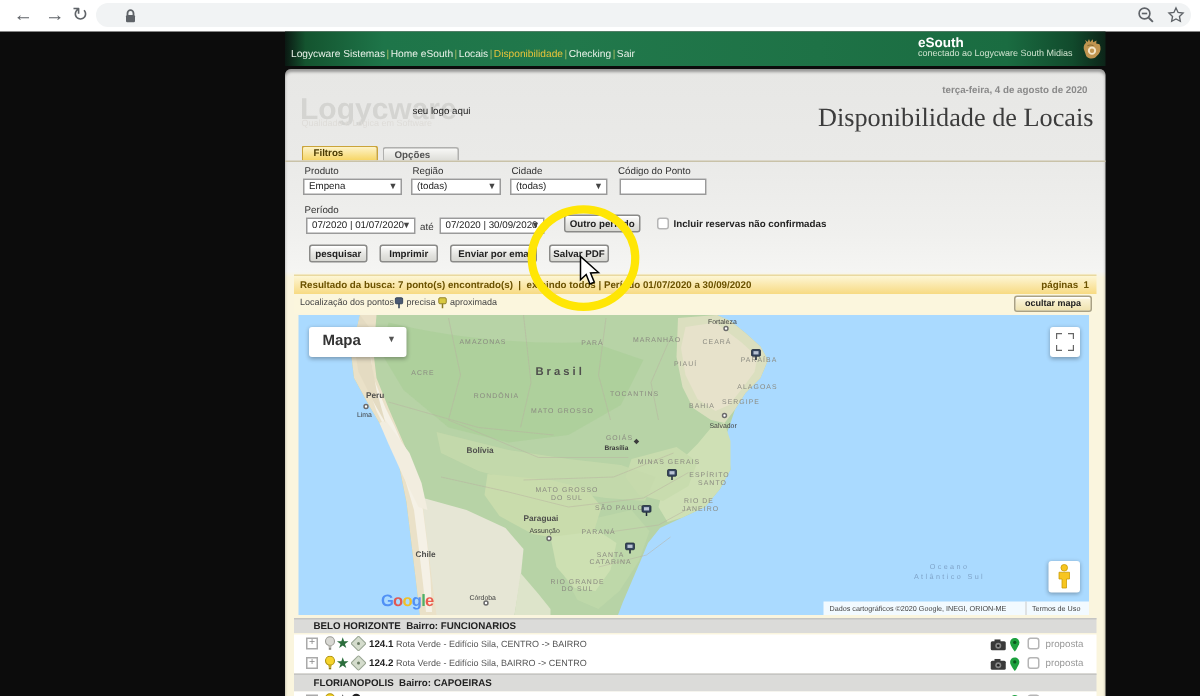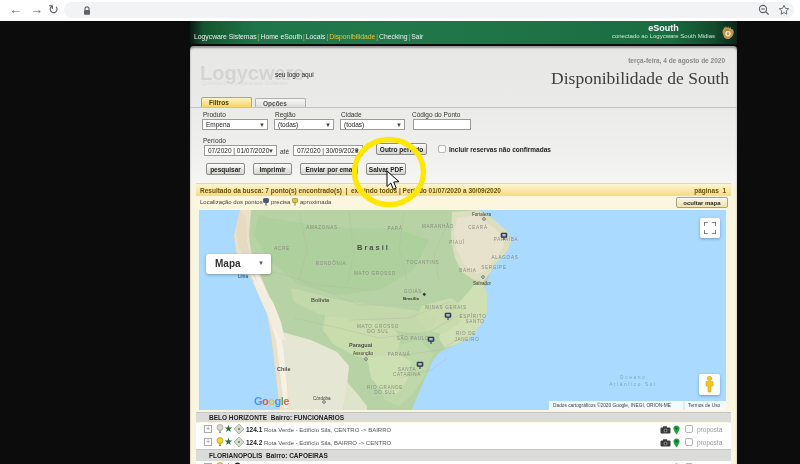--- a/index.html
+++ b/index.html
@@ -9,21 +9,21 @@
 .navic { position:absolute; color:#5f6368; font-size:13px; top:2px; }
 #pill { position:absolute; left:64px; top:2px; width:730px; height:16px; background:#f1f3f4; border-radius:8px; }
 #urltext { position:absolute; left:95px; top:5.5px; font-size:8px; color:#202124; letter-spacing:0.1px; }
 #urltext span { color:#5f6368; }
 #page { position:absolute; left:190px; top:21px; width:547px; height:443px; }
 #menubar { position:absolute; left:0; top:0; width:547px; height:23px;
   background:linear-gradient(90deg,#0a1812 0%,#14542f 2.5%,#1e7549 12%,#21784b 35%,#1e7246 65%,#1a6c41 88%,#114a2c 96%,#0c2418 100%); }
 #menubar .mi { color:#e9f2e9; font-size:6.8px; }
 #menubar .sep { color:#a8bd62; font-size:6.8px; margin:0 1px; }
 #menuitems { position:absolute; left:4px; top:12px; white-space:nowrap; font-size:6.8px; line-height:7px; }
-#esouth { position:absolute; right:22px; top:2px; text-align:center; color:#fff; }
+#esouth { position:absolute; right:22px; top:2px; text-align:left; color:#fff; }
 #card { position:absolute; left:0; top:25px; width:547px; height:420px; background:linear-gradient(180deg,#e7e7e5 0px,#eaeae8 60px,#f0f0ee 110px,#f5f5f3 135px,#faf5de 139px); border-radius:4px 4px 0 0;
   box-shadow:inset 0 2px 2px rgba(0,0,0,0.35); }
 #card > div, #card > svg { position:absolute; }
 .lbl { position:absolute; font-size:6.5px; color:#333; }
 .sel { position:absolute; height:11px; background:#fff; border:1px solid #9a9a9a; font-size:6.5px; color:#222; line-height:9px; padding-left:3px; }
 .sel .ar { position:absolute; right:1px; top:1px; width:8px; height:8px; color:#444; font-size:6px; text-align:center; line-height:8px; }
 .btn { position:absolute; height:12px; background:linear-gradient(#fdfdfc,#e3e3df 60%,#d7d7d2); border:1px solid #8a8a88;
   border-radius:2px; box-shadow:inset 0 1px 0 #fff; font-size:6.5px; font-weight:bold; color:#222; text-align:center; }
 .rowhead { position:absolute; left:6px; width:535px; height:10px; background:#dbdbd9; border-top:1px solid #c5c5c3;
   font-size:6.5px; font-weight:bold; color:#222; line-height:10px; padding-left:13px; }
@@ -69,21 +69,21 @@
         <path d="M5,5.5 C6,4.8 8,4.8 9,5.5" stroke="#8a6a30" stroke-width="0.7" fill="none"></path>
         <circle cx="8" cy="8.8" r="2.1" fill="none" stroke="#f3e6c8" stroke-width="1.3"></circle>
       </svg>
     </div>
     <div id="card">
 
       <div style="left:10px;top:16px;font-size:20px;font-weight:bold;color:#d4d4d1;letter-spacing:0px;">Logycware</div>
       <div style="left:85px;top:25px;font-size:6.5px;color:#222;">seu logo aqui</div>
       <div style="left:11px;top:34px;font-size:6px;color:#dedcd8;">Qualidade e Lógica em Software</div>
       <div style="right:12px;top:11px;font-size:6.5px;font-weight:bold;color:#8a8a8a;">terça-feira, 4 de agosto de 2020</div>
-      <div style="right:8px;top:22px;font-size:17.5px;color:#3c3c3c;font-family:'Liberation Serif',serif;">Disponibilidade de South</div>
+      <div style="right:8px;top:22px;font-size:17.5px;color:#3c3c3c;font-family:'Liberation Serif',serif;">Disponibilidade de Locais</div>
 
       <div style="left:11px;top:51px;width:51px;height:10px;background:linear-gradient(#fdf3c8,#f6d564);border:1px solid #caa43a;border-bottom:none;border-radius:2px 2px 0 0;font-size:6.5px;font-weight:bold;color:#4a3a00;line-height:10px;padding-left:7px;">Filtros</div>
       <div style="left:65px;top:52px;width:51px;height:9px;background:linear-gradient(#f8f8f6,#dddDD8);border:1px solid #b0b0ae;border-bottom:none;border-radius:2px 2px 0 0;font-size:6.5px;font-weight:bold;color:#555;line-height:9px;padding-left:7px;">Opções</div>
       <div style="left:0px;top:61px;width:547px;height:1px;background:#c9c2a8;"></div>
 
       <div class="lbl" style="left:13px;top:65px;">Produto</div>
       <div class="lbl" style="left:85px;top:65px;">Região</div>
       <div class="lbl" style="left:151px;top:65px;">Cidade</div>
       <div class="lbl" style="left:222px;top:65px;">Código do Ponto</div>
       <div class="sel" style="left:12px;top:73px;width:66px;">Empena<span class="ar">▼</span></div>
@@ -256,21 +256,21 @@
         </g>
 
         <rect x="350" y="191" width="177" height="9" fill="#ffffff" opacity="0.85"></rect>
         <g font-family="Liberation Sans, sans-serif" fill="#444" font-size="4.8">
           <text x="354" y="197">Dados cartográficos ©2020 Google, INEGI, ORION-ME</text>
           <text x="489" y="197">Termos de Uso</text>
         </g>
         <line x1="485" y1="191" x2="485" y2="200" stroke="#ccc" stroke-width="0.7"></line>
       </svg>
 
-      <div style="position:absolute;left:7px;top:8px;width:65px;height:20px;background:#fff;border-radius:2px;box-shadow:0 1px 3px rgba(0,0,0,0.3);margin-top:36px;">
+      <div style="position:absolute;left:7px;top:8px;width:65px;height:20px;background:#fff;border-radius:2px;box-shadow:0 1px 3px rgba(0,0,0,0.3);">
         <span style="position:absolute;left:9px;top:4px;font-size:10px;font-weight:bold;color:#333;">Mapa</span>
         <span style="position:absolute;right:7px;top:6px;font-size:6px;color:#555;">▼</span>
       </div>
 
       <div style="position:absolute;left:501px;top:8px;width:20px;height:20px;background:#fff;border-radius:2px;box-shadow:0 1px 3px rgba(0,0,0,0.3);">
         <svg width="12" height="12" viewBox="0 0 12 12" style="position:absolute;left:4px;top:4px;">
               <path d="M0,4 L0,0 4,0 M8,0 L12,0 12,4 M12,8 L12,12 8,12 M4,12 L0,12 0,8" fill="none" stroke="#666" stroke-width="1.6"></path>
             </svg>
       </div>
 

